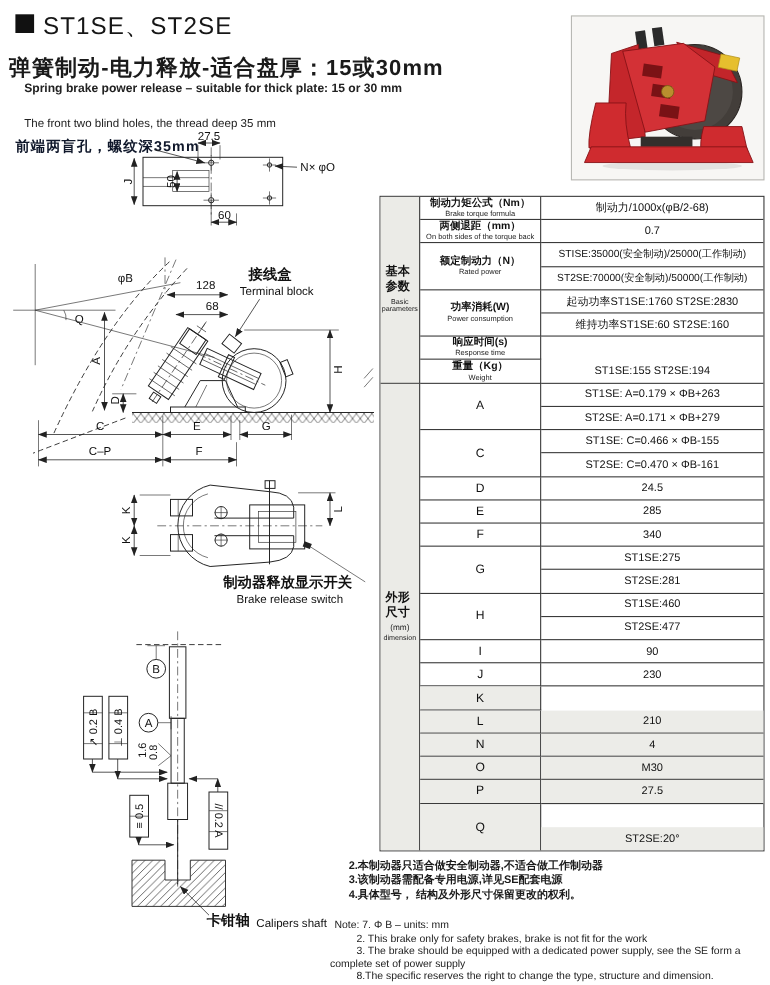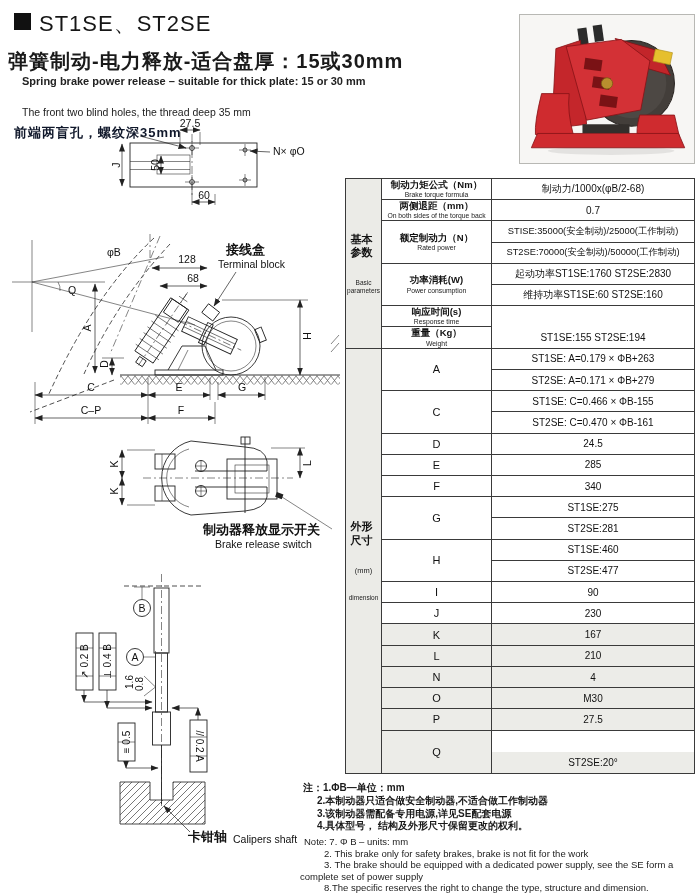--- a/index.html
+++ b/index.html
@@ -21,21 +21,21 @@
        grid-template-columns:36px 110px 1fr;grid-template-rows:repeat(28,1fr);
        border:1px solid #3a3a3a;background:#fff;box-sizing:border-box}
   .tbl>div{border-right:1px solid #3a3a3a;border-bottom:1px solid #3a3a3a;
        display:flex;flex-direction:column;align-items:center;justify-content:center;
        text-align:center;overflow:hidden;min-width:0;min-height:0}
   .tbl>div.c3{grid-column:3;border-right:none;flex-direction:row;font-size:10px;white-space:nowrap}
   .tbl>div.c1{grid-column:1;background:#ebebe7}
   .tbl>div.c2{grid-column:2}
   .nbb{border-bottom:none !important}
   .zhh{font-size:11px;font-weight:bold;width:26px;line-height:1.25;text-align:left}
-  .enh{font-size:6.5px;color:#222;line-height:1.15;margin-top:19px}
+  .enh{font-size:6.5px;color:#222;line-height:1.15;margin-top:2px}
   .unit{font-size:7.5px}
   .zh{font-size:9.5px;font-weight:bold;line-height:1.1;white-space:nowrap}
   .en{font-size:6.8px;color:#222;line-height:1.1;margin-top:1px;max-width:106px}
   .dl{font-size:11px}
   .sm{font-size:9.3px !important}
   .t{background:#ecece8}
   
   .notes-zh{left:303px;top:782px;width:392px;font-size:10px;font-weight:bold;
             line-height:1.28;color:#1a1a1a}
   .notes-zh div{text-indent:14px}
@@ -405,30 +405,28 @@
   <div class="c3" style="grid-row:12">ST2SE: C=0.470 × ΦB-161</div>
   <div class="c3" style="grid-row:13">24.5</div>
   <div class="c3" style="grid-row:14">285</div>
   <div class="c3" style="grid-row:15">340</div>
   <div class="c3" style="grid-row:16">ST1SE:275</div>
   <div class="c3" style="grid-row:17">ST2SE:281</div>
   <div class="c3" style="grid-row:18">ST1SE:460</div>
   <div class="c3" style="grid-row:19">ST2SE:477</div>
   <div class="c3" style="grid-row:20">90</div>
   <div class="c3" style="grid-row:21">230</div>
-  <div class="c3 t" style="grid-row:22">167</div>
   <div class="c3 t" style="grid-row:23">210</div>
   <div class="c3 t" style="grid-row:24">4</div>
   <div class="c3 t" style="grid-row:25">M30</div>
   <div class="c3 t" style="grid-row:26">27.5</div>
   <div class="c3 t nbb" style="grid-row:28">ST2SE:20°</div>
 </div>
 
 <div class="abs notes-zh">
-  <div class="first">注：1.ΦB—单位：mm</div>
   <div>2.本制动器只适合做安全制动器,不适合做工作制动器</div>
   <div>3.该制动器需配备专用电源,详见SE配套电源</div>
   <div>4.具体型号， 结构及外形尺寸保留更改的权利。</div>
 </div>
 <div class="abs notes-en">
   <div class="first">Note: 7. Φ B – units: mm</div>
   <div>2. This brake only for safety brakes, brake is not fit for the work</div>
   <div>3. The brake should be equipped with a dedicated power supply, see the SE form a complete set of power supply</div>
   <div>8.The specific reserves the right to change the type, structure and dimension.</div>
 </div>

